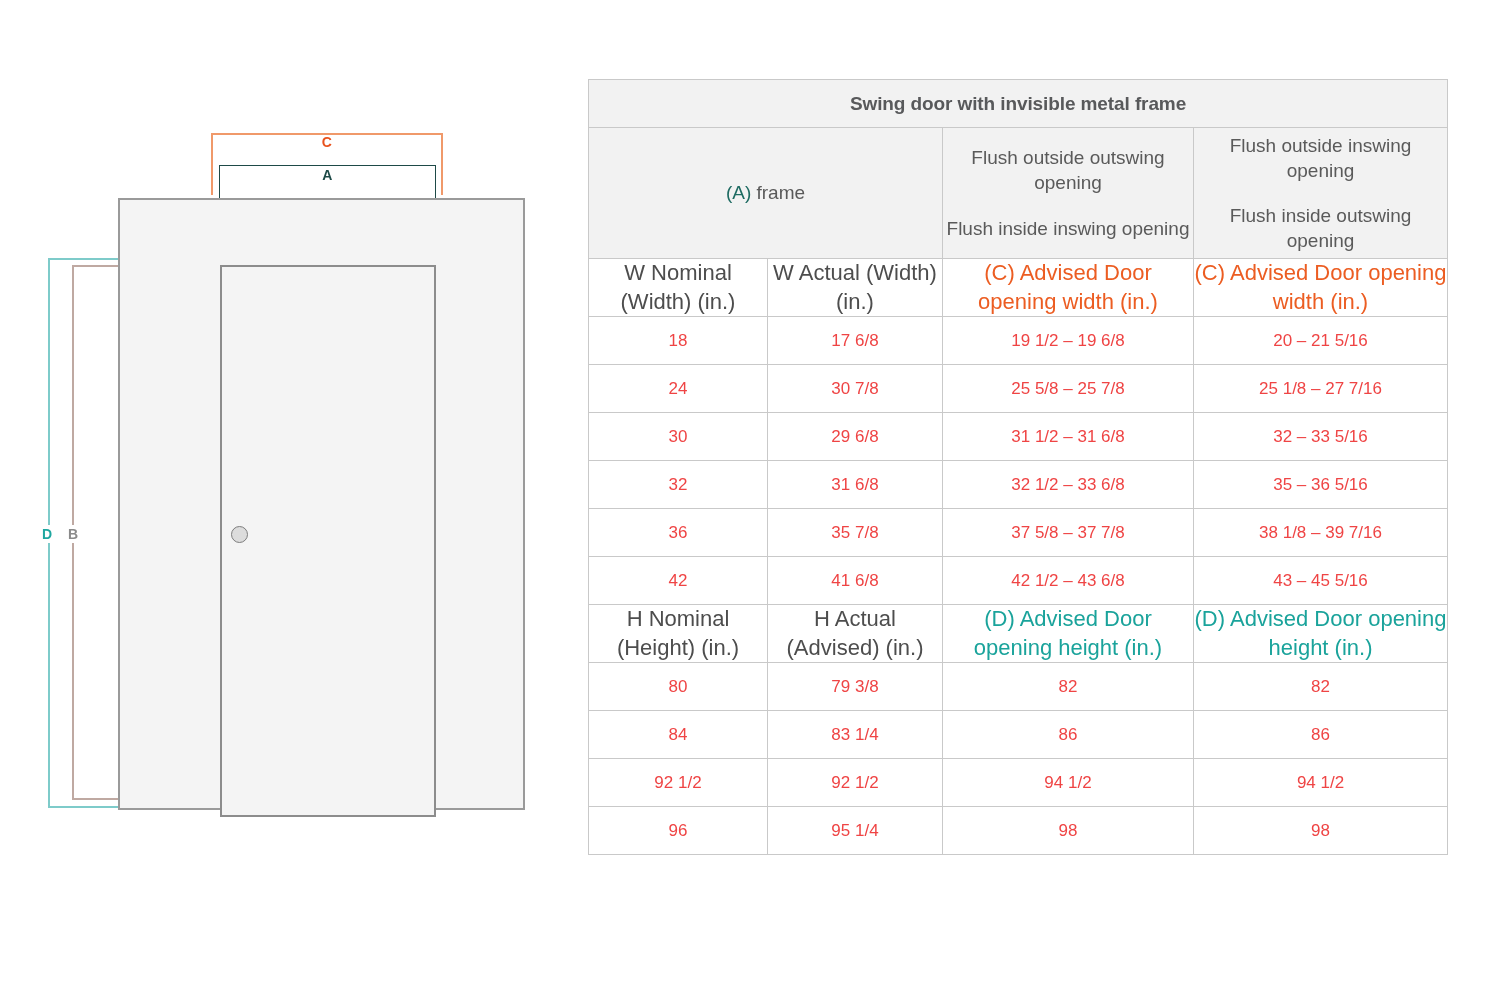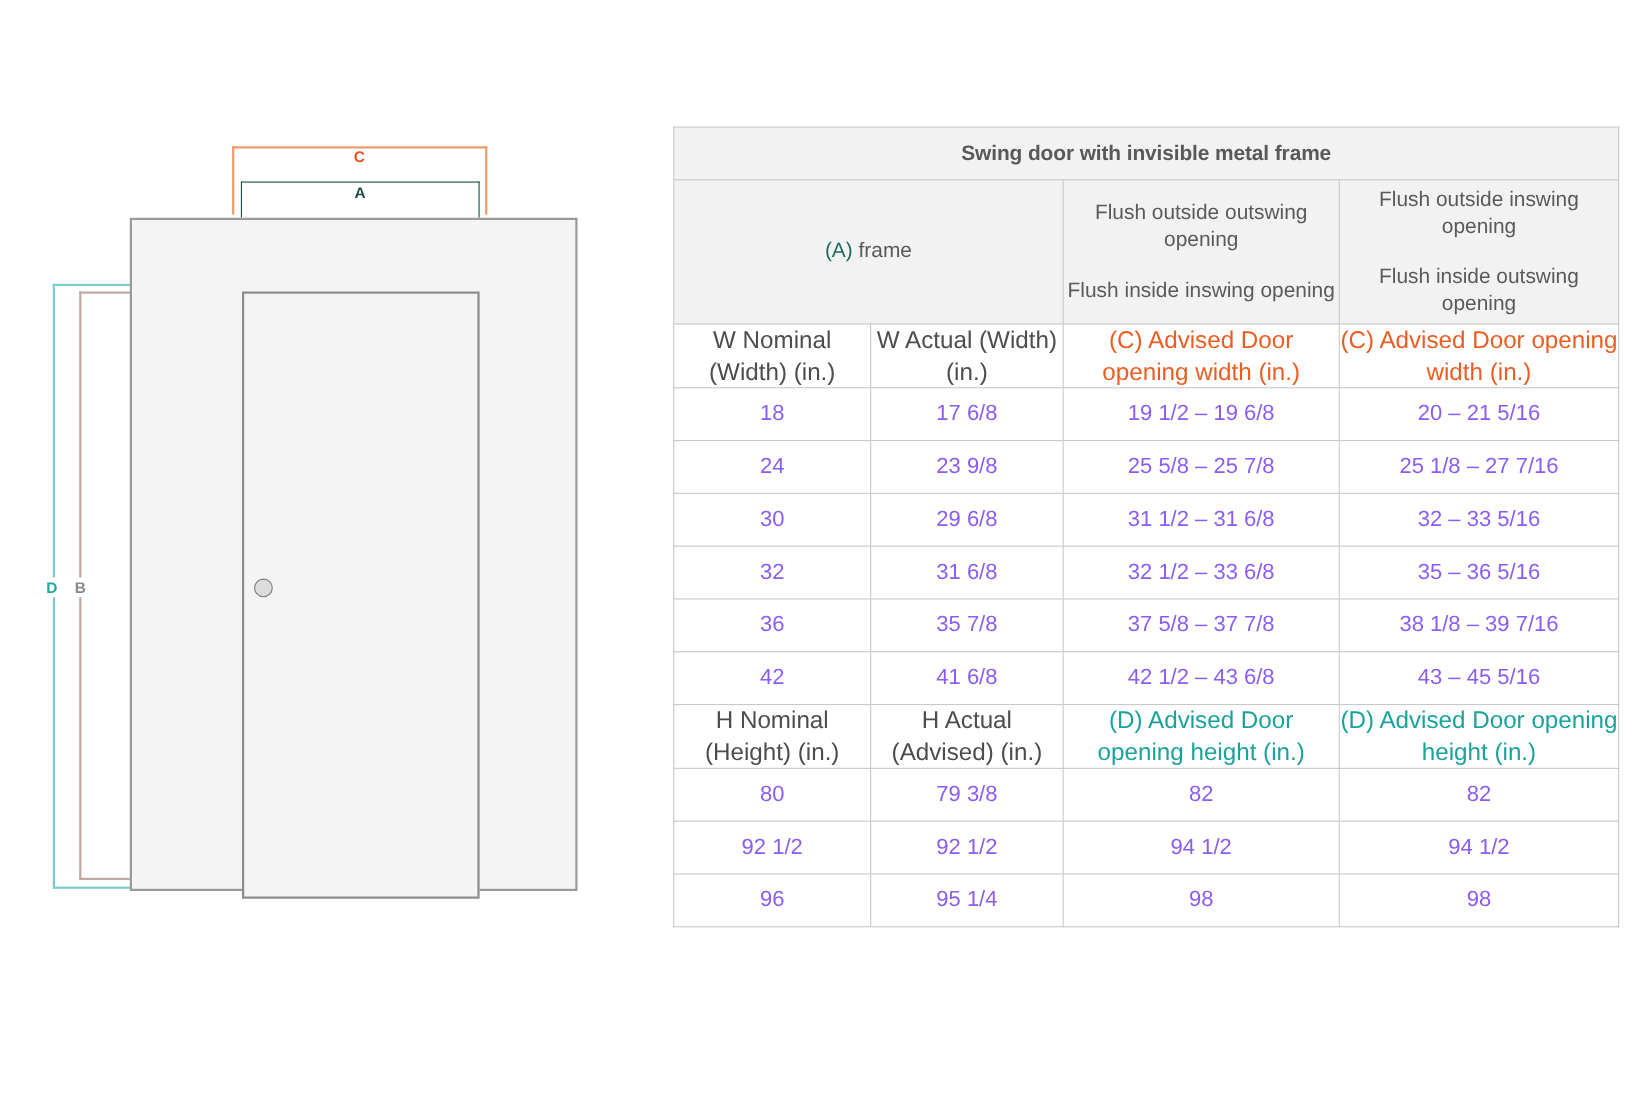--- a/index.html
+++ b/index.html
@@ -143,27 +143,26 @@
     font-weight: 700;
     color: #8a8a8a;
     background: #ffffff;
     padding: 2px 1px;
     line-height: 1;
   }
 
   
   #spec-table {
     position: absolute;
-    left: 612px;
+    left: 588px;
     top: 79px;
     width: 859px;
     border-collapse: collapse;
     table-layout: fixed;
     background: #ffffff;
-    margin-top: 36px;
   }
   #spec-table td,
   #spec-table th {
     border: 1px solid #c9c9c9;
     padding: 0;
     vertical-align: middle;
   }
 
   .col-w1 { width: 179px; }
   .col-w2 { width: 175px; }
@@ -208,22 +207,22 @@
     line-height: 1.28;
     color: #4d4d4d;
     padding: 3px 6px;
   }
   .sub-head.accent-orange { color: #ec5d22; }
   .sub-head.accent-teal   { color: #1aa39b; }
 
   .data-cell {
     height: 47px;
     text-align: center;
-    font-size: 20px;
-    color: #8b5cf6;
+    font-size: 17px;
+    color: #ef4444;
     background: #ffffff;
   }
 </style>
 </head>
 <body>
 
 <div id="diagram">
 
   <div class="bracket-c"></div>
   <div class="label-c">C</div>
@@ -276,21 +275,21 @@
     </tr>
 
     <tr>
       <td class="data-cell">18</td>
       <td class="data-cell">17 6/8</td>
       <td class="data-cell">19 1/2 – 19 6/8</td>
       <td class="data-cell">20 – 21 5/16</td>
     </tr>
     <tr>
       <td class="data-cell">24</td>
-      <td class="data-cell">23 9/8</td>
+      <td class="data-cell">30 7/8</td>
       <td class="data-cell">25 5/8 – 25 7/8</td>
       <td class="data-cell">25 1/8 – 27 7/16</td>
     </tr>
     <tr>
       <td class="data-cell">30</td>
       <td class="data-cell">29 6/8</td>
       <td class="data-cell">31 1/2 – 31 6/8</td>
       <td class="data-cell">32 – 33 5/16</td>
     </tr>
     <tr>
@@ -319,20 +318,26 @@
       <td class="sub-head accent-teal">(D) Advised Door opening height (in.)</td>
     </tr>
 
     <tr>
       <td class="data-cell">80</td>
       <td class="data-cell">79 3/8</td>
       <td class="data-cell">82</td>
       <td class="data-cell">82</td>
     </tr>
     <tr>
+      <td class="data-cell">84</td>
+      <td class="data-cell">83 1/4</td>
+      <td class="data-cell">86</td>
+      <td class="data-cell">86</td>
+    </tr>
+    <tr>
       <td class="data-cell">92 1/2</td>
       <td class="data-cell">92 1/2</td>
       <td class="data-cell">94 1/2</td>
       <td class="data-cell">94 1/2</td>
     </tr>
     <tr>
       <td class="data-cell">96</td>
       <td class="data-cell">95 1/4</td>
       <td class="data-cell">98</td>
       <td class="data-cell">98</td>

